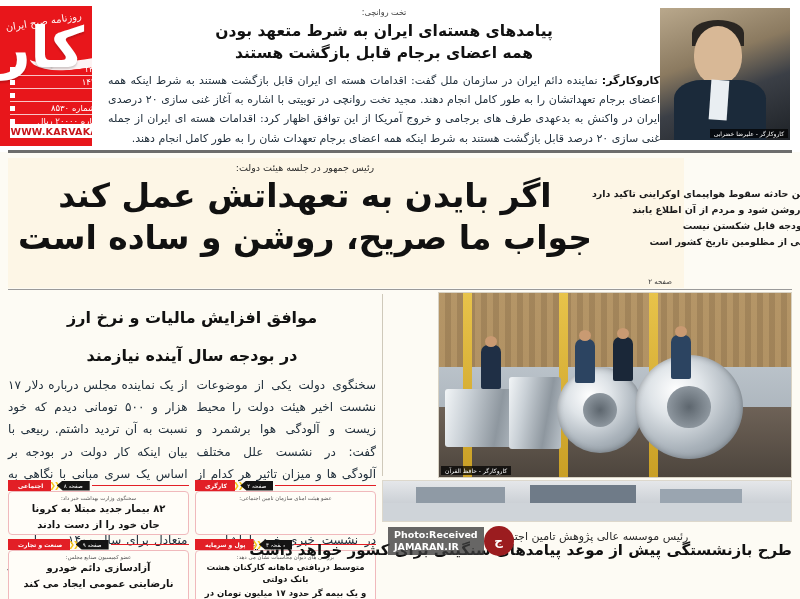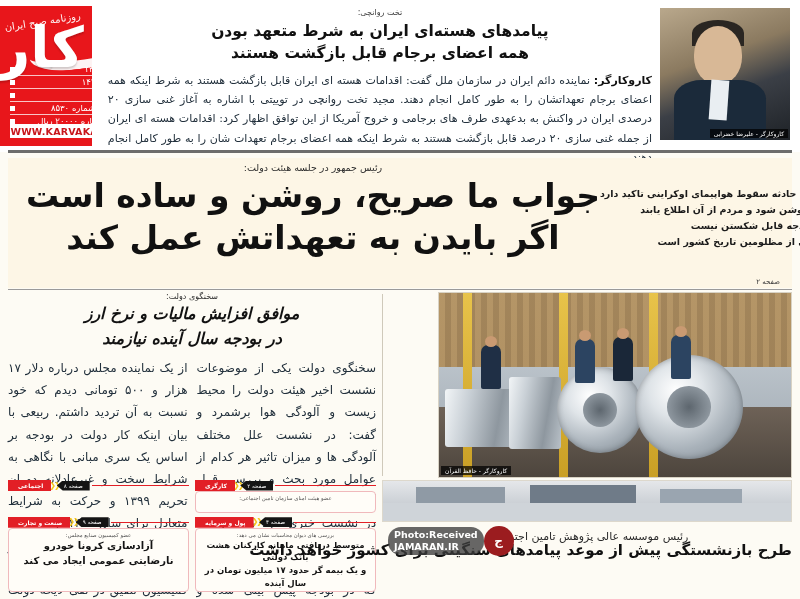--- a/index.html
+++ b/index.html
@@ -101,21 +101,20 @@
     letter-spacing: .2px;
     display: flex; align-items: center; justify-content: center;
     direction: ltr;
   }
 
   
   .top-lead {
     flex: 1 1 auto;
     display: flex; flex-direction: row-reverse;
     padding: 8px 10px 0 8px;
-    gap: 8px;
   }
   .tl-text { flex: 1 1 auto; direction: rtl; text-align: center; }
   .tl-kicker {
     font-size: 8px; color: #3a3a3a;
     margin-bottom: 3px;
   }
   .tl-headline {
     font-size: 15.5px; font-weight: bold; color: #111;
     line-height: 1.45;
   }
@@ -164,25 +163,25 @@
   .rule {
     position: absolute; left: 8px; width: 784px;
     height: 3px; background: #6d6d6d;
   }
   .rule.thin { height: 1px; background: #9a9a9a; }
 
   
   .main-head {
     position: absolute;
     top: 158px; left: 8px;
-    width: 784px; height: 130px;
+    width: 676px; height: 130px;
     background: #fdf6e6;
     display: flex; flex-direction: row-reverse;
     direction: rtl;
-    padding: 4px 10px 4px 18px;
+    padding: 4px 10px 4px 10px;
   }
   .mh-right { flex: 1 1 auto; text-align: center; }
   .mh-kicker { font-size: 9.5px; color: #2b2b2b; margin-bottom: 2px; }
   .mh-title {
     font-size: 33px; font-weight: bold; color: #111;
     line-height: 1.28; letter-spacing: -1px;
     white-space: nowrap;
   }
   .mh-left {
     flex: 0 0 236px;
@@ -208,21 +207,21 @@
     position: absolute;
     top: 292px; left: 8px;
     width: 784px; height: 186px;
     display: flex; flex-direction: row-reverse;
     gap: 6px;
   }
   .mid-right { flex: 0 0 368px; direction: rtl; }
   .sp-kicker { font-size: 8px; text-align: center; color: #2b2b2b; }
   .sp-title {
     font-size: 16px; font-weight: bold; text-align: center;
-    line-height: 1.5; color: #111; margin-top: 1px; font-style: italic;
+    line-height: 1.5; color: #111; margin-top: 14px;
   }
   .sp-cols {
     margin-top: 6px;
     column-count: 2; column-gap: 9px;
     font-size: 12px; line-height: 1.85;
     color: #22303c; text-align: justify;
   }
   .cont-ref { font-size: 6.4px; text-align: left; color: #333; margin-top: 2px; }
 
   .mid-center { flex: 0 0 50px; }
@@ -359,21 +358,20 @@
     width: 30px; height: 30px; border-radius: 50%;
     background: #9b1c1f; color: #fff;
     display:flex; align-items:center; justify-content:center;
     font-size: 12px; font-weight: bold;
   }
   .wm-text {
     background: rgba(60,60,60,.78); color: #fff;
     font-size: 9.5px; font-weight: bold;
     padding: 2px 6px; direction: ltr; line-height: 1.25;
     text-align: left;
-    border-radius: 13px;
   }
 
   .vrule {
     position: absolute; top: 294px;
     width: 1px; height: 182px; background: #cfc9ba;
   }
 </style>
 </head>
 <body>
 
@@ -427,22 +425,22 @@
         <div class="photo-cap">کاروکارگر - علیرضا خضرابی</div>
       </div>
     </div>
   </div>
 
   <div class="rule" style="top:150px;"></div>
 
   <div class="main-head">
     <div class="mh-right">
       <div class="mh-kicker">رئیس جمهور در جلسه هیئت دولت:</div>
+      <div class="mh-title">اگر بایدن به تعهداتش عمل کند</div>
       <div class="mh-title">جواب ما صریح، روشن و ساده است</div>
-      <div class="mh-title">اگر بایدن به تعهداتش عمل کند</div>
     </div>
     <div class="mh-left">
       <div class="bl">
 
         <span class="t">دولت بر محاکمه عادلانه مسببین حادثه سقوط هواپیمای اوکراینی تاکید دارد</span>
       </div>
       <div class="bl">
 
         <span class="t">باید همه زوایای این حادثه تلخ روشن شود و مردم از آن اطلاع یابند</span>
       </div>
@@ -456,21 +454,20 @@
       </div>
     </div>
     <div class="page-ref">صفحه ۲</div>
   </div>
 
   <div class="rule thin" style="top:289px;"></div>
 
   <div class="mid">
 
     <div class="mid-right">
-      <div class="sp-kicker">سخنگوی دولت:</div>
       <div class="sp-title">موافق افزایش مالیات و نرخ ارز</div>
       <div class="sp-title">در بودجه سال آینده نیازمند</div>
       <div class="sp-cols">
         <span>سخنگوی دولت یکی از موضوعات نشست اخیر هیئت دولت را محیط زیست و آلودگی هوا برشمرد و گفت: در نشست علل مختلف آلودگی ها و میزان تاثیر هر کدام از عوامل مورد بحث و بررسی قرار گرفت. به گزارش کاروکارگر، ربیعی در نشست خبری خود با اشاره به موضوع بودجه سال آینده گفت: برخی موضوعات مطرح شده است که در بودجه پیش بینی شده و نیازمند بررسی بیشتر است. وی افزود دولت در لایحه بودجه به دنبال انضباط مالی و کنترل هزینه هاست. سوی کمیسیون تلفیق نفت را زمانی که بازاری که از یکجا مجلس تصویب سودهایی نیست. البته دیشب شرحی از یک نماینده مجلس درباره دلار ۱۷ هزار و ۵۰۰ تومانی دیدم که خود نسبت به آن تردید داشتم. ربیعی با بیان اینکه کار دولت در</span>
         <span>بودجه بر اساس یک سری مبانی با نگاهی به شرایط سخت و غیرعادلانه دوران تحریم ۱۳۹۹ و حرکت به شرایط متعادل برای سال ۱۴۰۰ بوده است. ادامه داد: دولت واقعیت آینده را در مبانی لایحه دید و جهت گیری کمیسیون تلفیق در نفی لایحه دولت و تغییرات آن باعث نگرانی است. بینی نرخ ارز از بازار، خلاف خطابت از نهادهای اساسی و گرایش در آمد ناشی از مالیات، ارزش افزوده آثار غیر قابل پیش بینی ایجاد می کند.</span>
       </div>
       <div class="cont-ref">ادامه در صفحه 9</div>
     </div>
 
     <div class="mid-center"></div>
@@ -513,20 +510,25 @@
         </div>
       </div>
 
       <div class="news-box">
         <div class="nb-tagbar">
           <span class="nb-cat">اجتماعی</span>
           <span class="nb-chev">❮❮</span>
           <span class="nb-page">صفحه ۸</span>
           <span class="nb-line"></span>
         </div>
+        <div class="nb-card">
+          <div class="nb-kicker">سخنگوی وزارت بهداشت خبر داد:</div>
+          <div class="nb-title">۸۲ بیمار جدید مبتلا به کرونا</div>
+          <div class="nb-title">جان خود را از دست دادند</div>
+        </div>
       </div>
 
       <div class="news-box">
         <div class="nb-tagbar">
           <span class="nb-cat">پول و سرمایه</span>
           <span class="nb-chev">❮❮</span>
           <span class="nb-page">صفحه ۴</span>
           <span class="nb-line"></span>
         </div>
         <div class="nb-card">
@@ -538,21 +540,21 @@
 
       <div class="news-box">
         <div class="nb-tagbar">
           <span class="nb-cat">صنعت و تجارت</span>
           <span class="nb-chev">❮❮</span>
           <span class="nb-page">صفحه ۹</span>
           <span class="nb-line"></span>
         </div>
         <div class="nb-card">
           <div class="nb-kicker">عضو کمیسیون صنایع مجلس:</div>
-          <div class="nb-title">آزادسازی کرونا خودرو</div>
+          <div class="nb-title">آزادسازی دائم خودرو</div>
           <div class="nb-title">نارضایتی عمومی ایجاد می کند</div>
         </div>
       </div>
     </div>
 
     <div class="promo">
       <div class="promo-photo">
         <div class="pp-panelA"></div>
         <div class="pp-panelB"></div>
         <div class="pp-panelC"></div>

